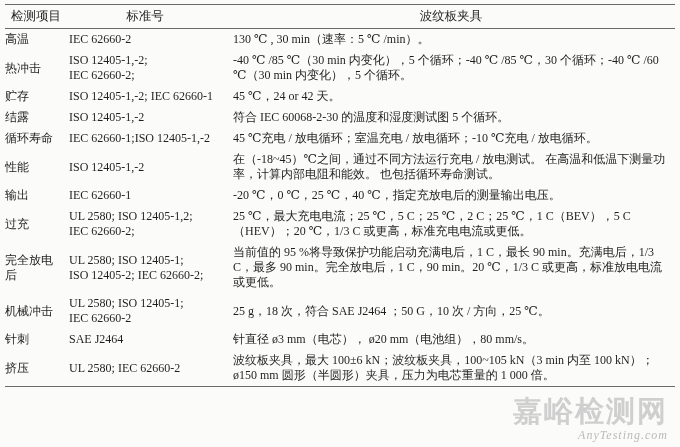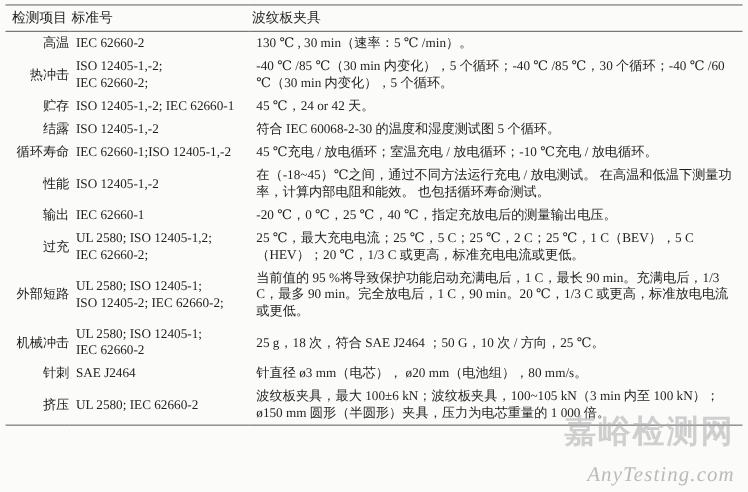--- a/index.html
+++ b/index.html
@@ -26,31 +26,31 @@
     line-height: 15px;
     border-top: 1.5px solid #6a6a6a;
     border-bottom: 1.5px solid #6a6a6a;
   }
   .col-item      { width: 58px; }
   .col-standards { width: 164px; }
   .col-conditions{ width: auto; }
   .doc-table thead th {
     font-weight: normal;
     font-size: 12.5px;
-    text-align: left;
+    text-align: center;
     padding: 4px 2px 4px 2px;
     border-bottom: 1.2px solid #6a6a6a;
   }
   .doc-table thead th.h-item { text-align: right; }
   .doc-table td {
     vertical-align: middle;
     padding: 3px 4px;
   }
   td.cell-item {
-    text-align: right;
+    text-align: left;
     padding-left: 0;
     padding-right: 0;
   }
   td.cell-standards {
     white-space: pre-line;
     padding-left: 6px;
   }
   td.cell-conditions {
     padding-left: 6px;
   }
@@ -63,22 +63,22 @@
     line-height: 1;
   }
   .watermark-name {
     font-size: 29px;
     font-weight: bold;
     letter-spacing: 2px;
     color: rgba(172, 172, 172, 0.55);
     font-family: "Liberation Sans", "DejaVu Sans", sans-serif;
   }
   .watermark-url {
-    margin-top: 14px;
-    font-size: 19px;
+    margin-top: 3px;
+    font-size: 12px;
     font-style: italic;
     letter-spacing: 1px;
     color: rgba(150, 150, 150, 0.65);
     font-family: "Liberation Serif", "DejaVu Serif", serif;
   }
 </style>
 </head>
 <body>
 
 <table class="doc-table">
@@ -131,21 +131,21 @@
       <td class="cell-standards">IEC 62660-1</td>
       <td class="cell-conditions">-20 ℃，0 ℃，25 ℃，40 ℃，指定充放电后的测量输出电压。</td>
     </tr>
     <tr>
       <td class="cell-item">过充</td>
       <td class="cell-standards">UL 2580; ISO 12405-1,2;
 IEC 62660-2;</td>
       <td class="cell-conditions">25 ℃，最大充电电流；25 ℃，5 C；25 ℃，2 C；25 ℃，1 C（BEV），5 C（HEV）；20 ℃，1/3 C 或更高，标准充电电流或更低。</td>
     </tr>
     <tr>
-      <td class="cell-item">外部短路</td>
+      <td class="cell-item">完全放电后</td>
       <td class="cell-standards">UL 2580; ISO 12405-1;
 ISO 12405-2; IEC 62660-2;</td>
       <td class="cell-conditions">当前值的 95 %将导致保护功能启动充满电后，1 C，最长 90 min。充满电后，1/3 C，最多 90 min。完全放电后，1 C，90 min。20 ℃，1/3 C 或更高，标准放电电流或更低。</td>
     </tr>
     <tr>
       <td class="cell-item">机械冲击</td>
       <td class="cell-standards">UL 2580; ISO 12405-1;
 IEC 62660-2</td>
       <td class="cell-conditions">25 g，18 次，符合 SAE J2464 ；50 G，10 次 / 方向，25 ℃。</td>
     </tr>

